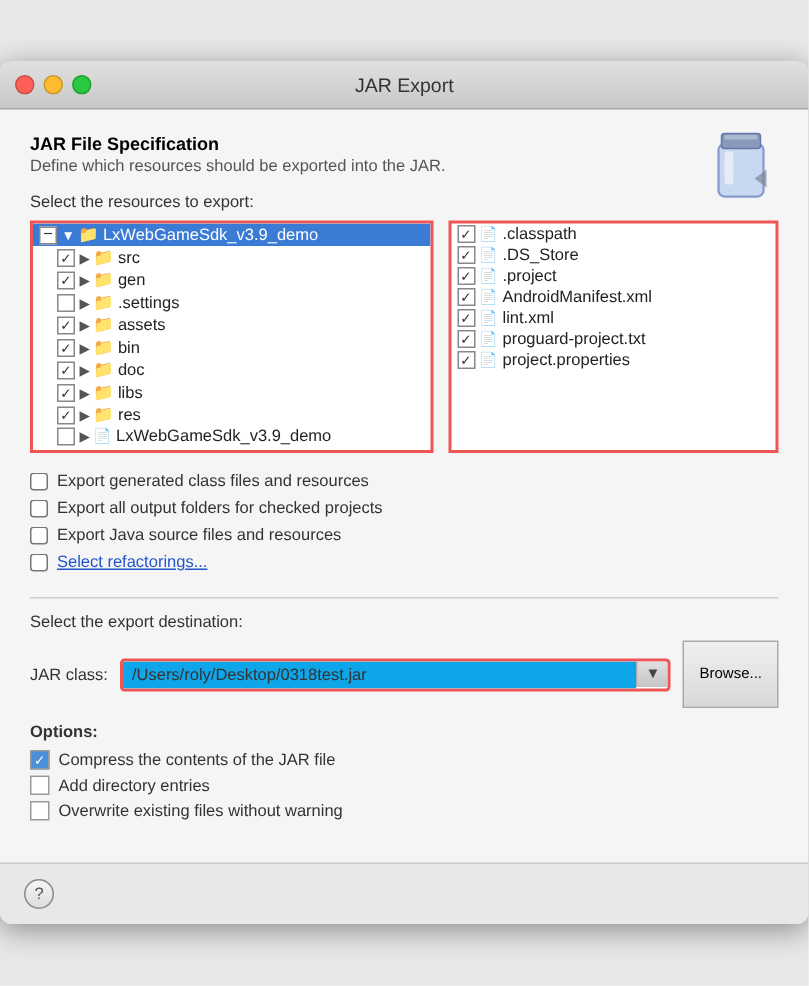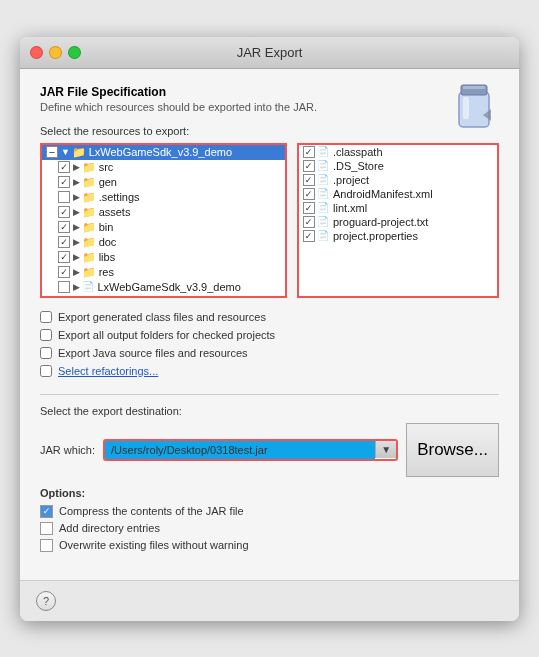--- a/index.html
+++ b/index.html
@@ -6,21 +6,21 @@
     body {
       font-family: -apple-system, "Helvetica Neue", Arial, sans-serif;
       font-size: 12px;
       background: #e8e8e8;
       display: flex;
       justify-content: center;
       align-items: center;
       min-height: 100vh;
     }
     .window {
-      width: 499px;
+      width: 539px;
       background: #f5f5f5;
       border-radius: 8px;
       box-shadow: 0 4px 20px rgba(0,0,0,0.4);
       overflow: hidden;
     }
     .titlebar {
       background: linear-gradient(to bottom, #e0e0e0, #c8c8c8);
       padding: 8px 12px;
       display: flex;
       align-items: center;
@@ -204,21 +204,21 @@
       padding: 3px 5px;
       cursor: pointer;
       font-size: 10px;
       color: #444;
     }
     .browse-btn {
       background: linear-gradient(to bottom, #f0f0f0, #d8d8d8);
       border: 1px solid #aaa;
       border-radius: 0;
       padding: 16px 10px;
-      font-size: 17px;
+      font-size: 10px;
       cursor: pointer;
       white-space: nowrap;
     }
     .options-section {
       margin-bottom: 10px;
     }
     .options-title {
       font-size: 11px;
       font-weight: bold;
       color: #333;
@@ -479,21 +479,21 @@
         <input type="checkbox" style="">
         <span class="link-text">Select refactorings...</span>
       </div>
     </div>
 
     <hr class="divider">
 
     <div class="dest-label">Select the export destination:</div>
 
     <div class="jar-file-row">
-      <span class="jar-file-label">JAR which:</span>
+      <span class="jar-file-label">JAR class:</span>
       <div class="jar-input-wrap">
         <input class="jar-input" type="text" value="/Users/roly/Desktop/0318test.jar" style="">
         <div class="jar-dropdown-btn">▼</div>
       </div>
       <button class="browse-btn">Browse...</button>
     </div>
 
     <div class="options-section">
       <div class="options-title">Options:</div>
 

